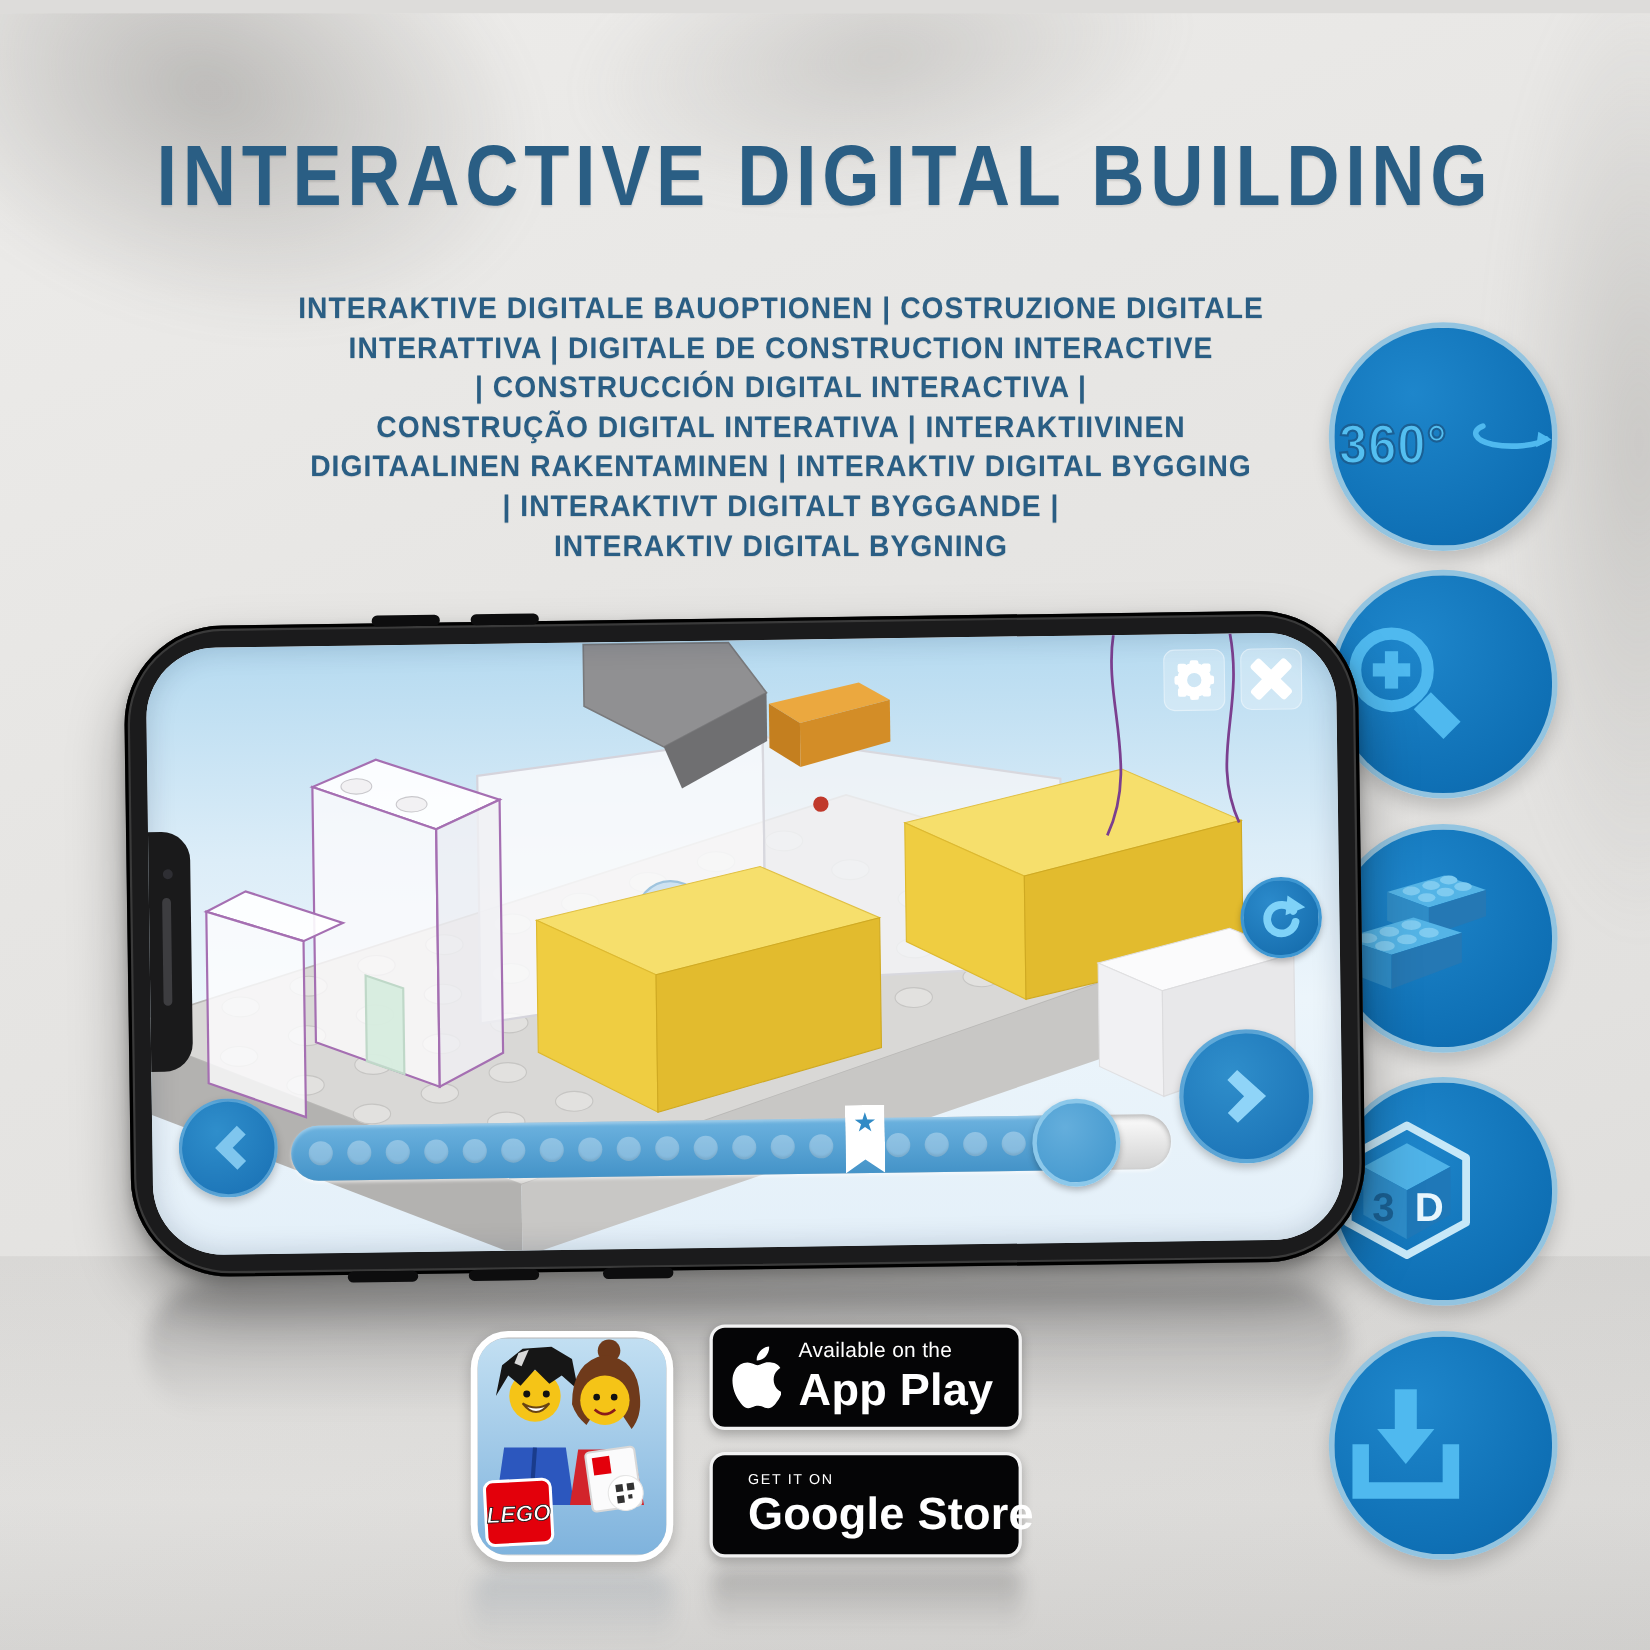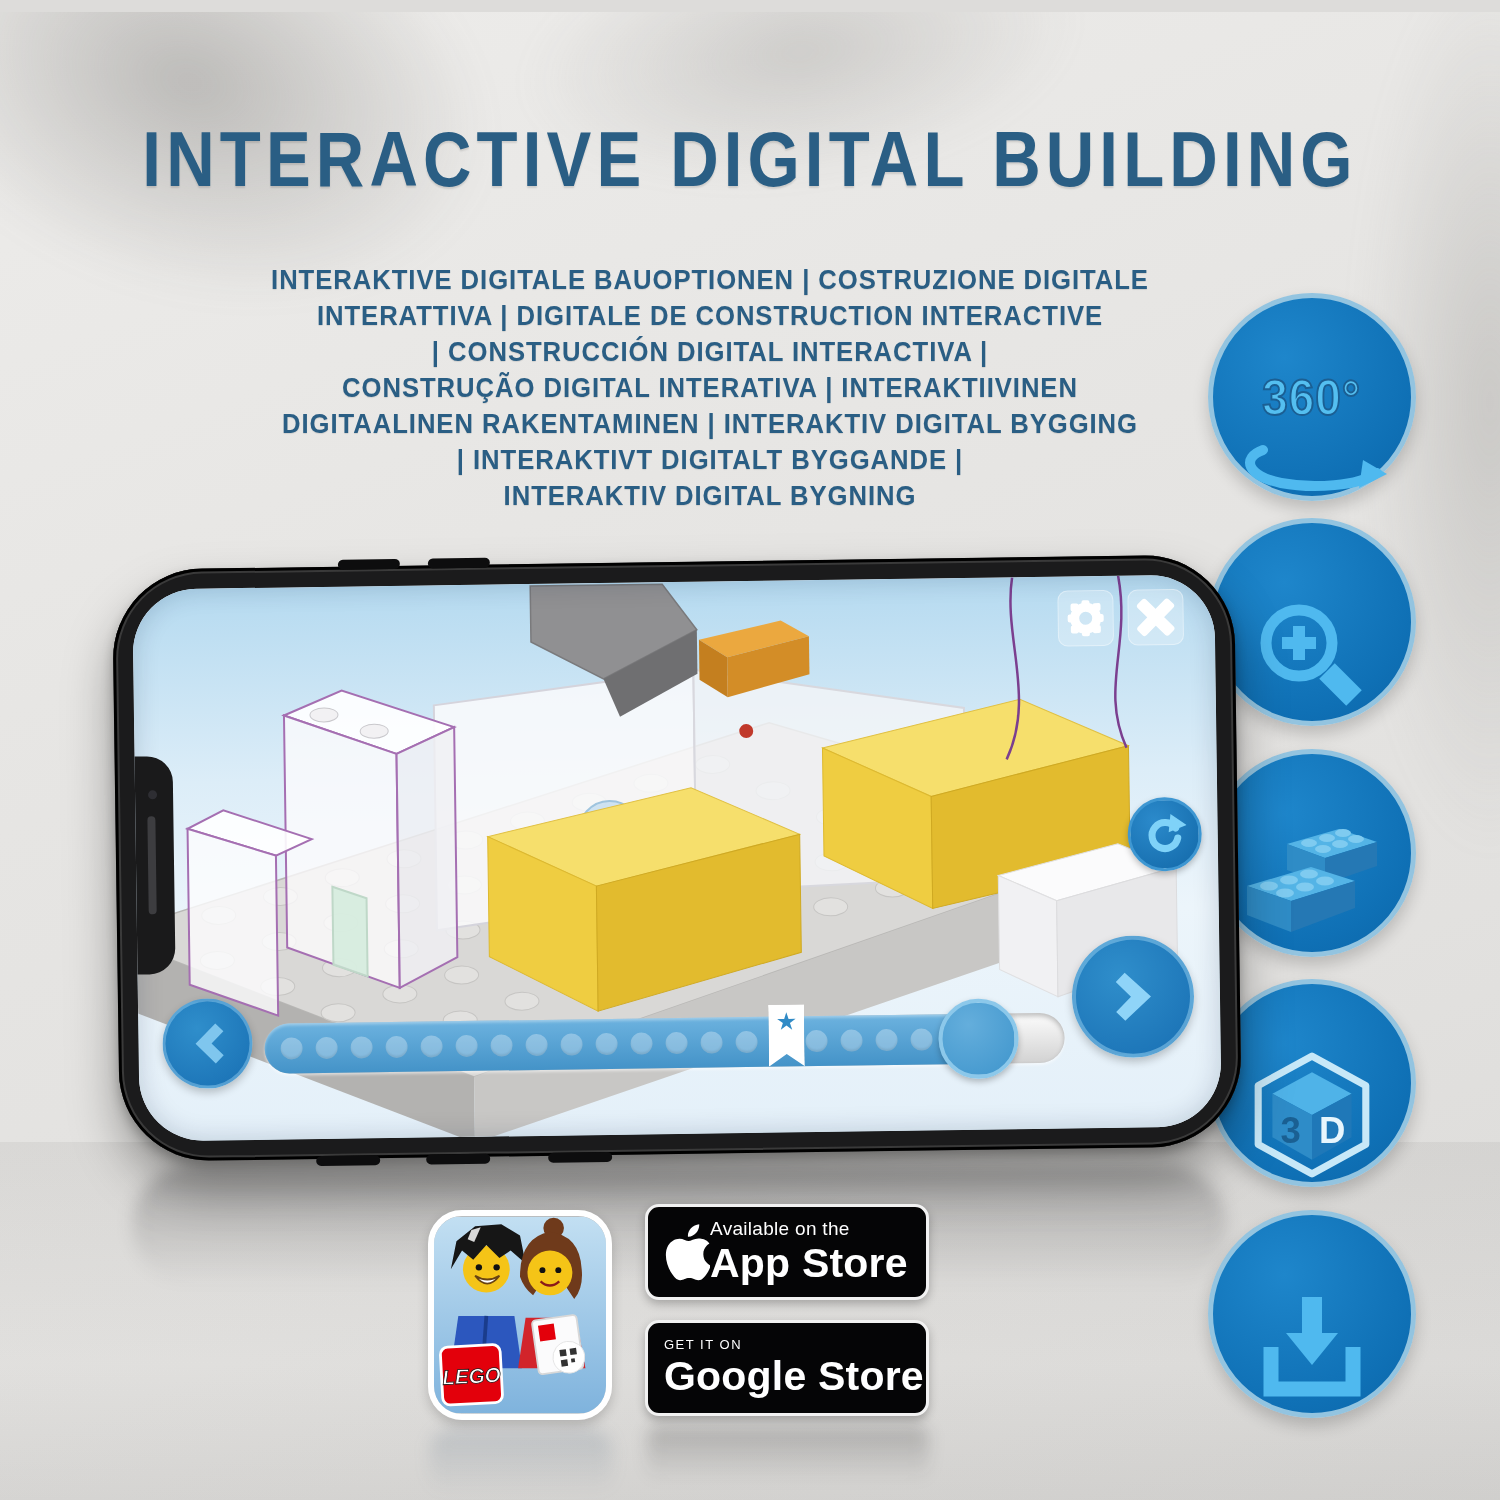--- a/index.html
+++ b/index.html
@@ -21,21 +21,21 @@
          color:#2A5E84;font-size:78px;font-weight:800;letter-spacing:6px;white-space:nowrap;
          transform:scaleX(0.86);text-shadow:0 2px 2px rgba(0,0,0,0.12);}
   .subtitle{position:absolute;top:250px;left:710px;width:1010px;z-index:2;text-align:center;
          transform:translateX(-50%) scaleX(0.95);color:#2A5E84;font-size:27px;font-weight:700;
          letter-spacing:1px;line-height:36px;text-shadow:0 1px 1px rgba(0,0,0,0.10);}
 
   
   .fcircle{position:absolute;left:1208px;width:208px;height:208px;border-radius:50%;box-sizing:border-box;
            background:radial-gradient(circle at 36% 30%,#1E86CB 0%,#0F70B5 70%,#0B65A8 100%);
            border:5px solid #93C4E0;box-shadow:0 8px 16px rgba(0,0,0,0.18);z-index:1;
-           display:flex;align-items:center;justify-content:flex-end;flex-direction:column;gap:15px;}
+           display:flex;align-items:center;justify-content:flex-start;gap:15px;}
   .fc1{top:281px}.fc2{top:506px}.fc3{top:737px}.fc4{top:967px}.fc5{top:1198px}
   .deg360{font-size:50px;font-weight:800;letter-spacing:1px;color:#54BFF0;-webkit-text-stroke:2px #1B5F93;
           transform:scaleX(0.92);margin-top:14px;}
 
   
   .phone{position:absolute;left:116px;top:550px;width:1122px;height:592px;background:#1B1B1C;
          border-radius:90px;z-index:3;transform:rotate(-0.8deg);
          box-shadow:0 28px 50px rgba(0,0,0,0.35),0 6px 12px rgba(0,0,0,0.25), inset 0 0 0 3px #000, inset 0 0 0 5px #3A3A3A;}
   .phone-btn{position:absolute;background:#0D0D0E;border-radius:6px;}
   .pb-t1{top:-7px;left:226px;width:62px;height:10px;}
@@ -87,21 +87,21 @@
        background:linear-gradient(180deg,rgba(35,35,38,0.26),rgba(35,35,38,0));}
   .lego-refl{left:430px;top:1418px;width:182px;height:64px;border-radius:20px;
        background:linear-gradient(180deg,rgba(90,110,130,0.22),rgba(90,110,130,0));}
   .play-refl{left:647px;top:1414px;width:282px;height:56px;border-radius:12px;
        background:linear-gradient(180deg,rgba(20,20,22,0.22),rgba(20,20,22,0));}
 
   
   .lego-app{position:absolute;left:428px;top:1198px;width:184px;height:210px;border-radius:34px;z-index:3;
        border:6px solid #FFFFFF;box-sizing:border-box;overflow:hidden;box-shadow:0 5px 12px rgba(0,0,0,0.18);}
   .store-badge{position:absolute;left:645px;width:284px;height:96px;border-radius:14px;z-index:3;box-sizing:border-box;
-       background:#050506;border:3px solid #F2F2F2;color:#FFF;display:flex;align-items:center;gap:0;padding:0 16px;
+       background:#050506;border:3px solid #F2F2F2;color:#FFF;display:flex;align-items:center;gap:16px;padding:0 16px;
        box-shadow:0 4px 10px rgba(0,0,0,0.25);}
   .badge-appstore{top:1192px;} .badge-googleplay{top:1308px;}
   .badge-text{display:flex;flex-direction:column;justify-content:center;line-height:1.05;}
   .badge-small{font-size:19px;font-weight:400;letter-spacing:0.3px;}
   .badge-small.caps{font-size:13px;letter-spacing:1.5px;}
   .badge-big{font-size:41px;font-weight:600;letter-spacing:0.2px;margin-top:3px;white-space:nowrap;}
 </style>
 </head>
 <body>
 
@@ -429,21 +429,21 @@
 
   <div class="store-badge badge-appstore">
     <svg width="46" height="58" viewBox="0 0 62 76">
       <path fill="#FFFFFF" d="M43.5,12.2c2.6-3.1,4.4-7.4,3.9-11.7c-3.8,0.2-8.4,2.5-11.1,5.6c-2.4,2.8-4.6,7.2-4,11.4
         C36.5,17.8,40.8,15.3,43.5,12.2z M47.3,19.8c-6.1-0.4-11.3,3.5-14.2,3.5c-2.9,0-7.4-3.3-12.2-3.2c-6.3,0.1-12.1,3.7-15.3,9.3
         c-6.5,11.3-1.7,28.1,4.7,37.3c3.1,4.5,6.8,9.6,11.7,9.4c4.7-0.2,6.5-3,12.2-3c5.7,0,7.3,3,12.3,2.9c5.1-0.1,8.3-4.6,11.4-9.1
         c3.6-5.2,5.1-10.2,5.2-10.5c-0.1-0.1-10-3.9-10.1-15.3c-0.1-9.6,7.8-14.2,8.2-14.4C57.1,20.1,50.2,20,47.3,19.8z"></path>
     </svg>
     <div class="badge-text">
       <span class="badge-small">Available on the</span>
-      <span class="badge-big">App Store</span>
+      <span class="badge-big">App Play</span>
     </div>
   </div>
 
   <div class="store-badge badge-googleplay">
     <svg width="52" height="60" viewBox="0 0 82 88">
       <polygon points="8,5 48,44 62,31 14,2" fill="#00DD7B"></polygon>
       <polygon points="8,83 48,44 62,57 14,86" fill="#FF3A44"></polygon>
       <polygon points="8,5 8,83 48,44" fill="#00AAF0"></polygon>
       <polygon points="48,44 62,31 76,40 76,48 62,57" fill="#FFC400"></polygon>
     </svg>

